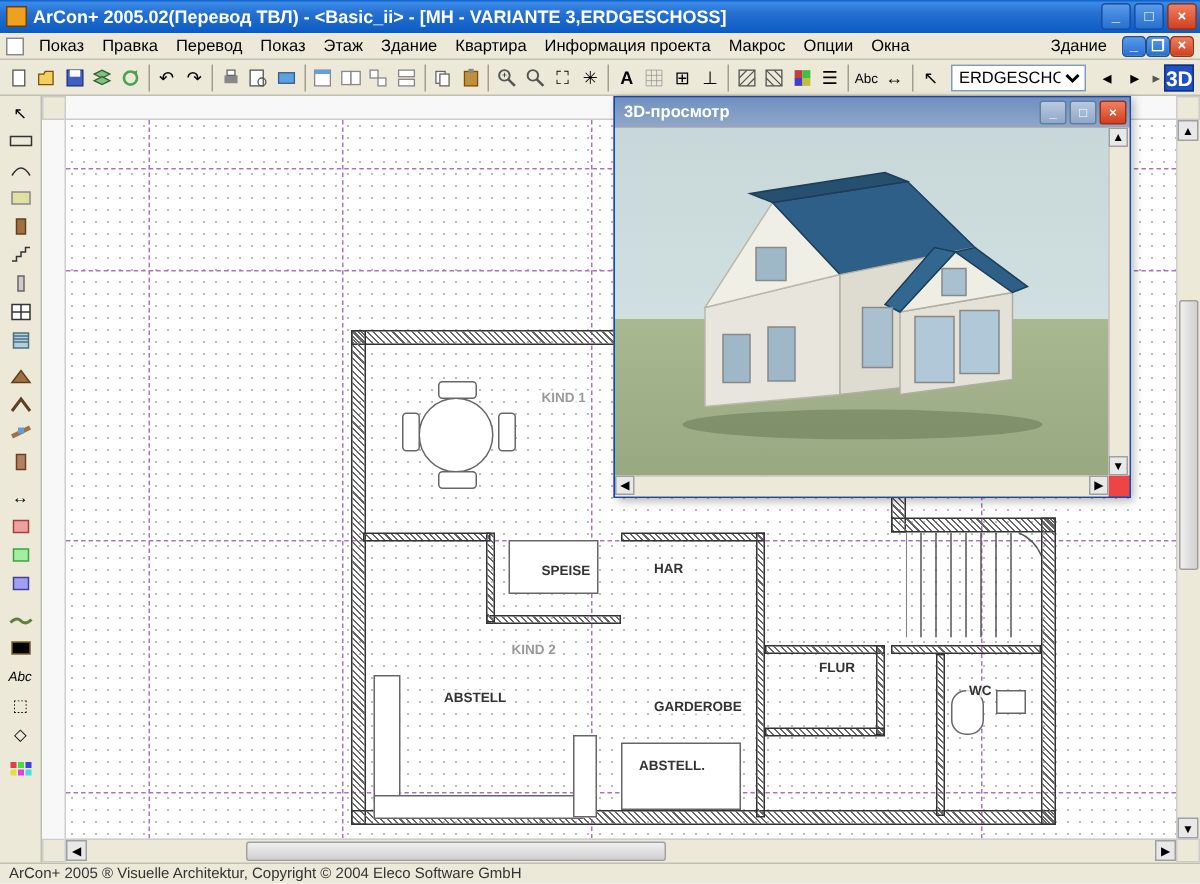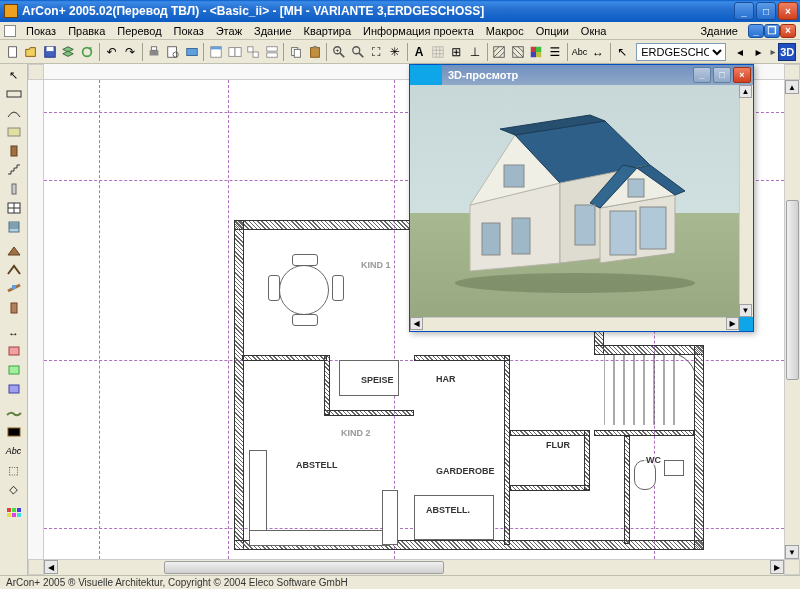--- a/index.html
+++ b/index.html
@@ -103,21 +103,21 @@
   margin-left: auto;
   font-size: 10px;
   color: #555;
   cursor: pointer;
   padding: 0 2px;
 }
 .view-3d-badge {
   width: 20px; height: 18px;
   background: #2050c0;
   color: white;
-  font-size: 11px;
+  font-size: 14px;
   font-weight: bold;
   display: flex;
   align-items: center;
   justify-content: center;
   border: 1px solid #103080;
   cursor: pointer;
 }
 .main-area {
   position: absolute;
   top: 64px;
@@ -262,23 +262,22 @@
   position: absolute;
   right: 30px; top: 35px;
   width: 36px; height: 60px;
 }
 
 .preview-window {
   position: absolute;
   left: 409px; top: 64px;
   width: 345px; height: 268px;
   border: 1px solid #0050c0;
-  background: #0ea5e9;
+  background: #ef4444;
   box-shadow: 2px 2px 6px rgba(0,0,0,0.3);
-  padding-left: 32px;
 }
 .preview-title {
   height: 20px;
   background: linear-gradient(to bottom, #7090c0, #90a8c8);
   color: white;
   display: flex;
   align-items: center;
   padding: 0 2px 0 6px;
   font-weight: bold;
   font-size: 11px;

